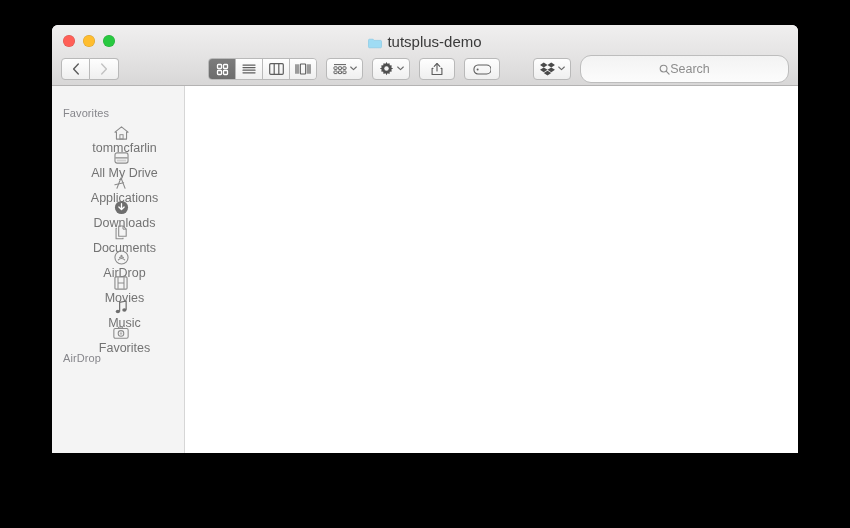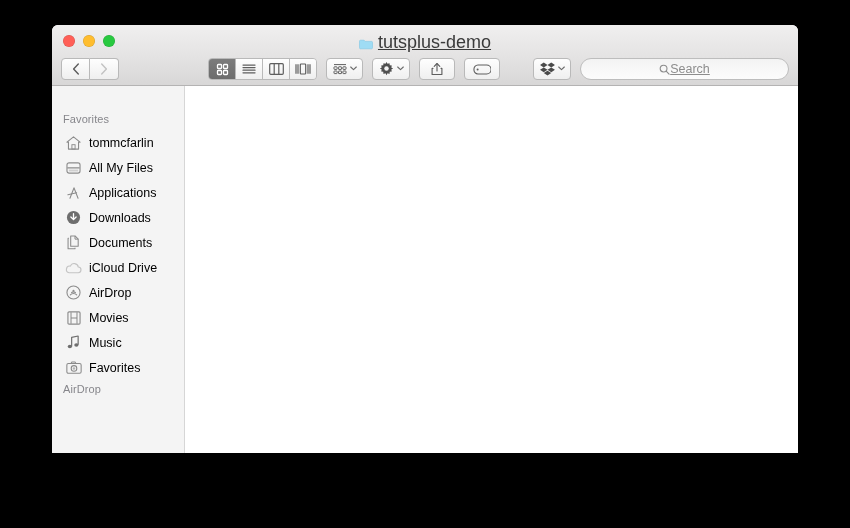--- a/index.html
+++ b/index.html
@@ -52,25 +52,24 @@
   }
   .light.close   { background: #ff5f57; box-shadow: inset 0 0 0 0.5px rgba(0,0,0,0.16); }
   .light.min     { background: #ffbd2e; box-shadow: inset 0 0 0 0.5px rgba(0,0,0,0.16); }
   .light.max     { background: #28c940; box-shadow: inset 0 0 0 0.5px rgba(0,0,0,0.16); }
 
   #window-title {
     position: absolute;
     left: 0; right: 0;
     top: 8px;
     text-align: center;
-    font-size: 18px;
+    font-size: 15px;
     color: #3a3a3a;
     line-height: 18px;
     user-select: none;
-    text-decoration: underline;
   }
   #window-title .folder-glyph {
     display: inline-block;
     vertical-align: -2px;
     margin-right: 5px;
   }
 
   
   #toolbar {
     position: absolute;
@@ -146,68 +145,68 @@
   .chev {
     font-size: 8px;
     line-height: 1;
     color: #6b6b6b;
   }
 
   .tb-spacer { flex: 1; }
 
   #search-field {
     width: 209px;
-    height: 22px;
+    height: 28px;
     box-sizing: border-box;
     border: 1px solid #bdbdbd;
     border-radius: 11px;
     background: linear-gradient(to bottom, #f3f3f3, #fcfcfc);
     display: flex;
     align-items: center;
     justify-content: center;
     color: #8d8d8d;
     font-size: 12.5px;
     margin-left: 9px;
-    text-decoration: underline;
   }
 
   
   #window-body {
     position: absolute;
     top: 61px;
     left: 0; right: 0; bottom: 0;
     display: flex;
   }
 
   #sidebar {
     width: 133px;
     background: #f4f4f4;
     border-right: 1px solid #d6d6d6;
     box-sizing: border-box;
-    padding-top: 24px;
+    padding-top: 18px;
     overflow: hidden;
     position: relative;
   }
 
   .sb-header {
     font-size: 11px;
     color: #86868b;
     padding: 3px 0 5px 11px;
     user-select: none;
     letter-spacing: 0.1px;
   }
 
   .sb-item {
     display: flex;
     align-items: center;
     height: 25px;
     padding-left: 13px;
     font-size: 12.5px;
-    color: #000000;
+    color: #737373;
     user-select: none;
+    flex-direction: column;
   }
   .sb-icon {
     width: 17px;
     height: 16px;
     margin-right: 7px;
     flex: 0 0 17px;
     display: flex;
     align-items: center;
     justify-content: center;
     color: #8b8b8b;
@@ -389,21 +388,21 @@
       </div>
 
       <div class="sb-item">
         <span class="sb-icon">
           <svg width="15" height="14" viewBox="0 0 16 15">
             <rect x="1" y="2" width="14" height="11" rx="2.2" fill="none" stroke="#8b8b8b" stroke-width="1.2"></rect>
             <line x1="1.4" y1="7.4" x2="14.6" y2="7.4" stroke="#8b8b8b" stroke-width="1.2"></line>
             <rect x="3" y="9.2" width="10" height="2" fill="#cfcfcf"></rect>
           </svg>
         </span>
-        <span class="sb-label">All My Files</span>
+        <span class="sb-label">All My Drive</span>
       </div>
 
       <div class="sb-item">
         <span class="sb-icon">
           <svg width="16" height="14" viewBox="0 0 17 15">
             <path d="M4 13.5L8.5 2l4.5 11.5" fill="none" stroke="#8b8b8b" stroke-width="1.25" stroke-linejoin="round"></path>
             <line x1="2" y1="9.4" x2="11.2" y2="7.2" stroke="#8b8b8b" stroke-width="1.25" stroke-linecap="round"></line>
           </svg>
         </span>
         <span class="sb-label">Applications</span>
@@ -424,28 +423,20 @@
         <span class="sb-icon">
           <svg width="15" height="15" viewBox="0 0 16 16">
             <path d="M5 1h4.6L13 4.4V12H5z" fill="none" stroke="#8b8b8b" stroke-width="1.15" stroke-linejoin="round"></path>
             <path d="M9.6 1v3.4H13" fill="none" stroke="#8b8b8b" stroke-width="1.05"></path>
             <path d="M3 3.6H2.2v11h7.4v-1" fill="none" stroke="#8b8b8b" stroke-width="1.15" stroke-linejoin="round"></path>
           </svg>
         </span>
         <span class="sb-label">Documents</span>
       </div>
 
-      <div class="sb-item">
-        <span class="sb-icon">
-          <svg width="17" height="12" viewBox="0 0 18 12">
-            <path d="M4.4 11h9.3a3 3 0 0 0 .4-6A4.4 4.4 0 0 0 5.7 4 3.5 3.5 0 0 0 4.4 11z" fill="none" stroke="#c4c4c4" stroke-width="1.2" stroke-linejoin="round"></path>
-          </svg>
-        </span>
-        <span class="sb-label">iCloud Drive</span>
-      </div>
 
 
 
       <div class="sb-item">
         <span class="sb-icon">
           <svg width="15" height="15" viewBox="0 0 16 16">
             <circle cx="8" cy="8" r="7" fill="none" stroke="#8b8b8b" stroke-width="1.15"></circle>
             <path d="M4.6 10.6a4.6 4.6 0 0 1 6.8 0" fill="none" stroke="#8b8b8b" stroke-width="1.15" stroke-linecap="round"></path>
             <path d="M5.9 8.2a2.9 2.9 0 0 1 4.2 0" fill="none" stroke="#8b8b8b" stroke-width="1.15" stroke-linecap="round"></path>
             <circle cx="8" cy="6.1" r="1.1" fill="#8b8b8b"></circle>

